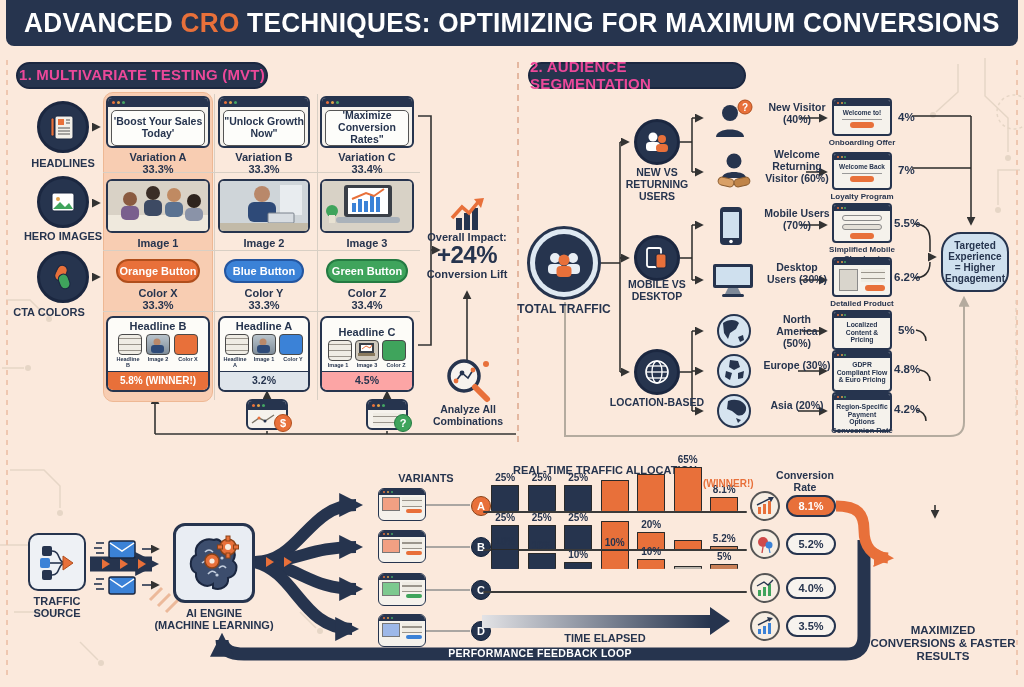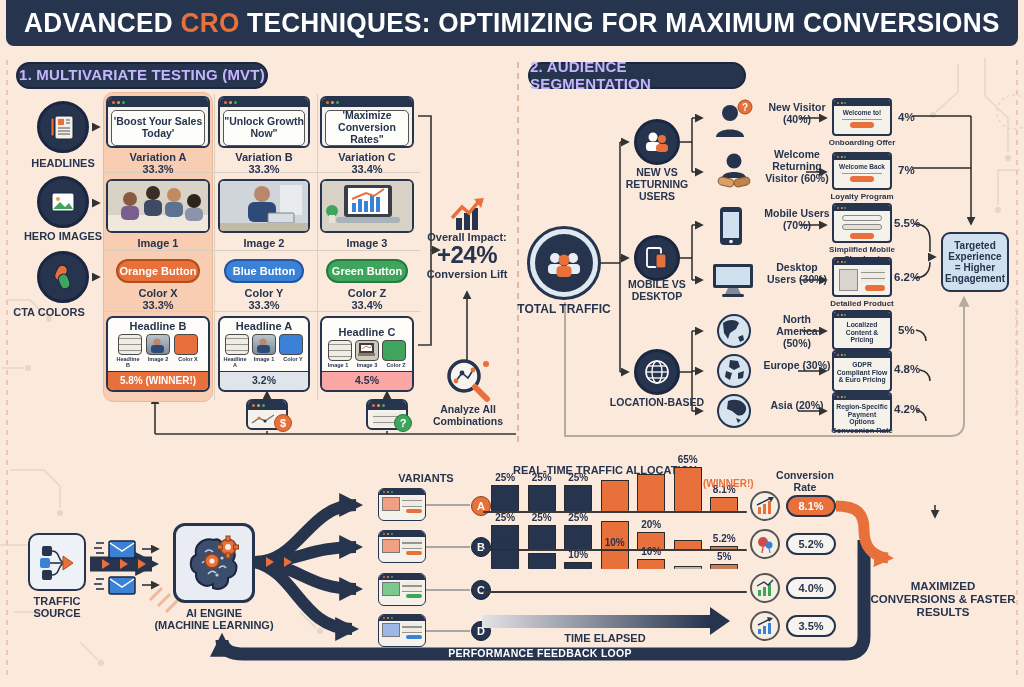--- a/index.html
+++ b/index.html
@@ -3,21 +3,21 @@
 <meta charset="utf-8">
 <style>
   html,body{margin:0;padding:0}
   #poster{position:relative;width:1024px;height:687px;background:#fbe9dc;font-family:"Liberation Sans",sans-serif;color:#26344e;overflow:hidden}
   .abs{position:absolute}
   .b{font-weight:700}
   .ctr{text-align:center}
   .w{color:#fff}
   .or{color:#e8703a}
   div{line-height:1.12;box-sizing:border-box}
-  .spill{background:#26344e;color:#c4b5fd;border:2px solid #1b2740;border-radius:18px;display:flex;align-items:center;justify-content:center;font-weight:700;letter-spacing:.2px}
+  .spill{background:#26344e;color:#ec4899;border:2px solid #1b2740;border-radius:18px;display:flex;align-items:center;justify-content:center;font-weight:700;letter-spacing:.2px}
   .bcard{background:#f5f2ec;border:2px solid #26344e;border-radius:6px;overflow:hidden}
   .tbar{height:9px;background:#26344e;display:flex;align-items:center;gap:2px;padding-left:4px}
   .dot{width:3px;height:3px;border-radius:2px;flex:0 0 auto}
   .d1{background:#e8703a}.d2{background:#e0a14a}.d3{background:#43a564}
   .cardtxt{display:flex;align-items:center;justify-content:center;font-weight:700;text-align:center}
   .icircle{border-radius:50%;background:#26344e;border:3px solid #1b2740;display:flex;align-items:center;justify-content:center}
   .thumb{width:24px;height:21px;border:1.5px solid #4a4a4a;border-radius:4px;overflow:hidden;flex:0 0 auto}
   .lines{background:repeating-linear-gradient(#efece4 0 3px,#9a958c 3px 4.5px,#efece4 4.5px 6px)}
   .slotrow{display:flex;align-items:flex-end}
   .slot{width:36.5px;display:flex;flex-direction:column;align-items:center;justify-content:flex-end}
@@ -601,21 +601,21 @@
         <span class="s2dot d1"></span>
         <span class="s2dot d2"></span>
         <span class="s2dot d3"></span>
       </div>
     <div class="b ctr" style="font-size:6.8px;padding:3px 2px 0">Region-Specific Payment Options</div>
   </div>
   <div class="abs b" style="left:894px;top:403px;width:38px;font-size:11.5px">4.2%</div>
 
   <div class="abs b ctr" style="left:822px;top:427px;width:80px;font-size:7.5px">Convesnion Rate</div>
 
-  <div class="abs cardtxt" style="left:941px;top:232px;width:68px;height:60px;background:#cfe0ee;border:2.5px solid #26344e;border-radius:9px;font-size:10px;padding:2px">Targeted Experience = Higher Engagement</div>
+  <div class="abs cardtxt" style="left:941px;top:232px;width:68px;height:60px;background:#cfe0ee;border:2.5px solid #26344e;border-radius:20px;font-size:10px;padding:2px">Targeted Experience = Higher Engagement</div>
 
 
   <div class="abs" style="left:28px;top:533px;width:58px;height:58px;background:#eef1f5;border:2.5px solid #26344e;border-radius:10px;display:flex;align-items:center;justify-content:center">
     <svg width="42" height="42" viewBox="0 0 42 42">
         <rect x="6" y="5" width="10" height="10" rx="2" fill="#26344e"></rect>
         <rect x="4" y="17" width="10" height="10" rx="2" fill="#3b82d7"></rect>
         <rect x="6" y="29" width="10" height="10" rx="2" fill="#26344e"></rect>
         <path d="M16 10 C 24 10 22 20 27 21" stroke="#26344e" stroke-width="1.6" fill="none"></path>
         <path d="M14 22 H 27" stroke="#26344e" stroke-width="1.6" fill="none"></path>
         <path d="M16 34 C 24 34 22 24 27 23" stroke="#26344e" stroke-width="1.6" fill="none"></path>
@@ -872,17 +872,17 @@
         <rect x="3" y="12" width="3" height="5" fill="#3b82d7"></rect>
         <rect x="8" y="9" width="3" height="8" fill="#3b82d7"></rect>
         <rect x="13" y="6" width="3" height="11" fill="#3b82d7"></rect>
         <path d="M3 8 L 15 2" stroke="#26344e" stroke-width="1.4" fill="none"></path>
         <path d="M12 0 L 18 1 L 14 5 z" fill="#26344e"></path>
       </svg>
   </div>
   <div class="abs pillval" style="left:786px;top:615px;width:50px;height:22px">3.5%</div>
 
 
-  <div class="abs b ctr" style="left:868px;top:580px;width:150px;font-size:11.5px">MAXIMIZED CONVERSIONS &amp; FASTER RESULTS</div>
+  <div class="abs b ctr" style="left:868px;top:624px;width:150px;font-size:11.5px">MAXIMIZED CONVERSIONS &amp; FASTER RESULTS</div>
 
   <div class="abs b ctr w" style="left:300px;top:648px;width:480px;font-size:10.5px;letter-spacing:.3px">PERFORMANCE FEEDBACK LOOP</div>
 
 </div>
 
 </body></html>

